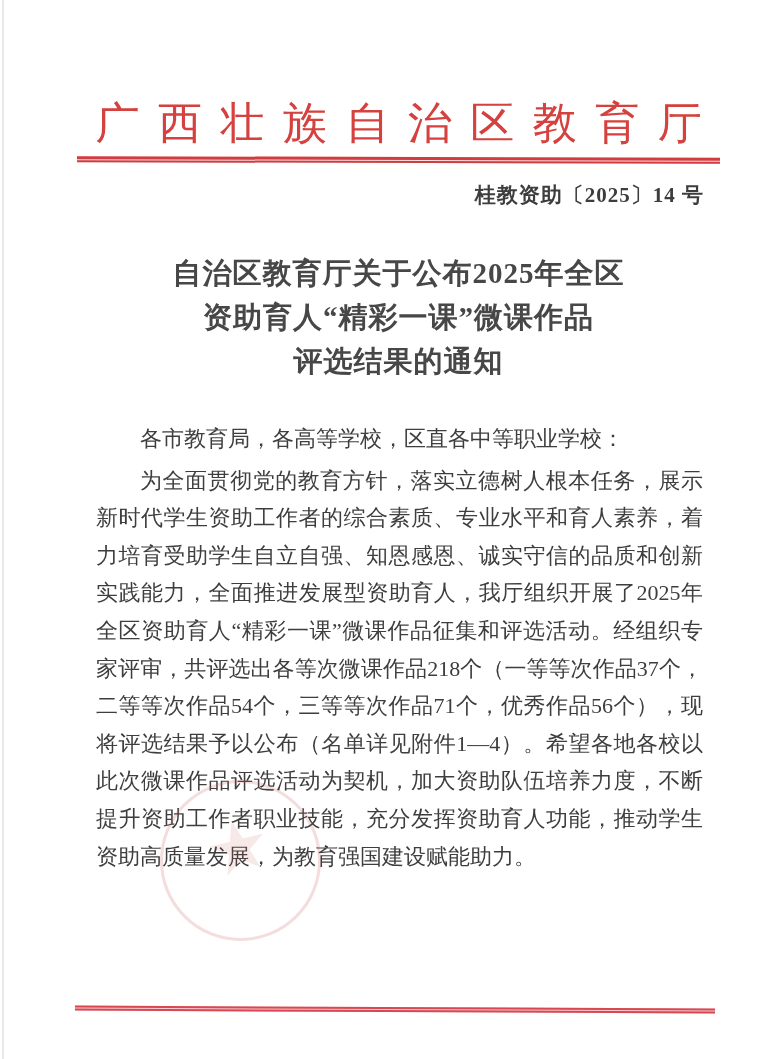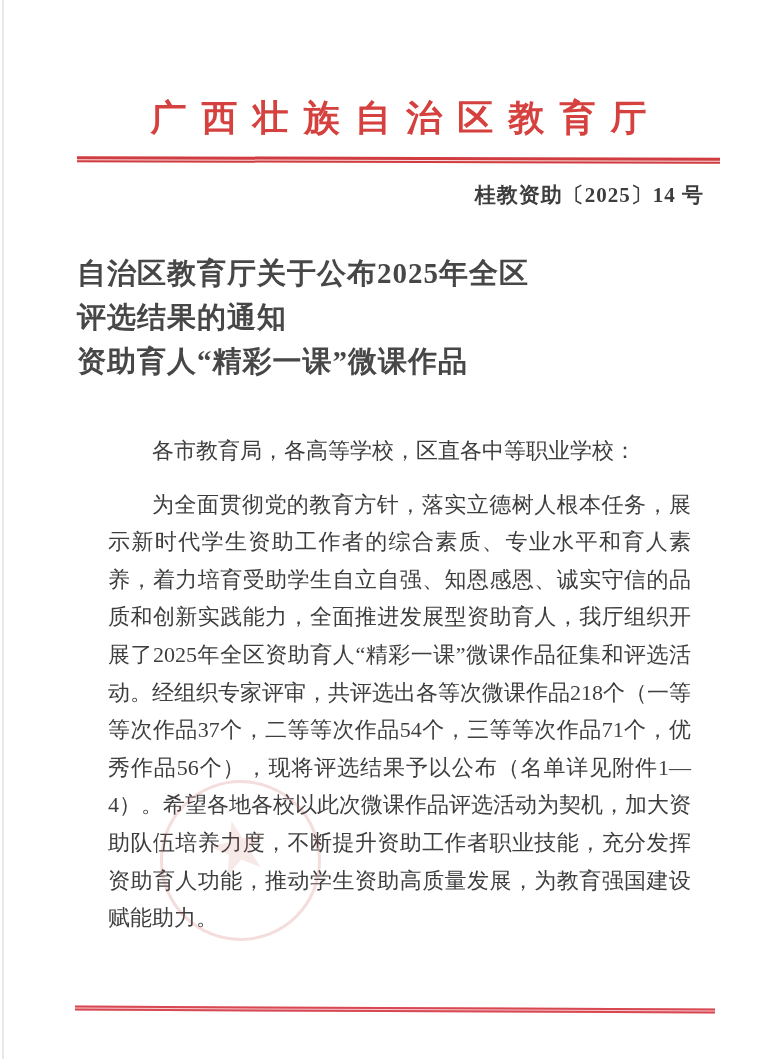--- a/index.html
+++ b/index.html
@@ -21,22 +21,22 @@
     left: 2px; top: 0;
     width: 2px; height: 1059px;
     background: #e9e9e9;
   }
   
   .org-name {
     position: absolute;
     left: 77px; top: 94px;
     width: 643px;
     text-align: center;
-    font-size: 36px;
-    font-weight: bold;
+    font-size: 44px;
+    font-weight: normal;
     color: #d5413e;
     letter-spacing: 0.42em;
     padding-left: 0.42em;
     box-sizing: border-box;
     white-space: nowrap;
   }
   .head-rule {
     position: absolute;
     left: 77px; top: 157px;
     width: 643px;
@@ -53,39 +53,40 @@
     color: #3d3d3d;
     letter-spacing: 1px;
     white-space: nowrap;
     font-weight: bold;
   }
   
   .doc-title {
     position: absolute;
     left: 77px; top: 251px;
     width: 643px;
+    text-align: center;
     font-size: 29px;
     font-weight: bold;
     color: #474747;
     line-height: 44px;
     letter-spacing: 1px;
   }
   
   .body-text {
     position: absolute;
     left: 92px; top: 416px;
     width: 615px;
     font-size: 22px;
     line-height: 37.6px;
     color: #3e3e3e;
     text-align: justify;
     text-justify: inter-ideograph;
   }
   .body-text p {
-    margin: 16px;
+    margin: 4px;
     text-indent: 2em;
   }
   .salutation { text-indent: 0; }
   
   .seal-ring {
     position: absolute;
     left: 160px; top: 780px;
     width: 155px; height: 155px;
     border: 3px solid rgba(202, 84, 84, 0.20);
     border-radius: 50%;
@@ -120,22 +121,22 @@
   <div class="scan-edge-left"></div>
 
   <div class="org-name">广西壮族自治区教育厅</div>
 
   <div class="head-rule"></div>
 
   <div class="doc-number">桂教资助〔2025〕14 号</div>
 
   <div class="doc-title">
     <div>自治区教育厅关于公布2025年全区</div>
+    <div>资助育人“精彩一课”微课作品</div>
     <div>评选结果的通知</div>
-    <div>资助育人“精彩一课”微课作品</div>
   </div>
 
   <div class="body-text">
     <p class="salutation">各市教育局，各高等学校，区直各中等职业学校：</p>
     <p>为全面贯彻党的教育方针，落实立德树人根本任务，展示新时代学生资助工作者的综合素质、专业水平和育人素养，着力培育受助学生自立自强、知恩感恩、诚实守信的品质和创新实践能力，全面推进发展型资助育人，我厅组织开展了2025年全区资助育人“精彩一课”微课作品征集和评选活动。经组织专家评审，共评选出各等次微课作品218个（一等等次作品37个，二等等次作品54个，三等等次作品71个，优秀作品56个），现将评选结果予以公布（名单详见附件1—4）。希望各地各校以此次微课作品评选活动为契机，加大资助队伍培养力度，不断提升资助工作者职业技能，充分发挥资助育人功能，推动学生资助高质量发展，为教育强国建设赋能助力。</p>
   </div>
 
   <div class="seal-ring"></div>
   <div class="seal-star">★</div>
 

